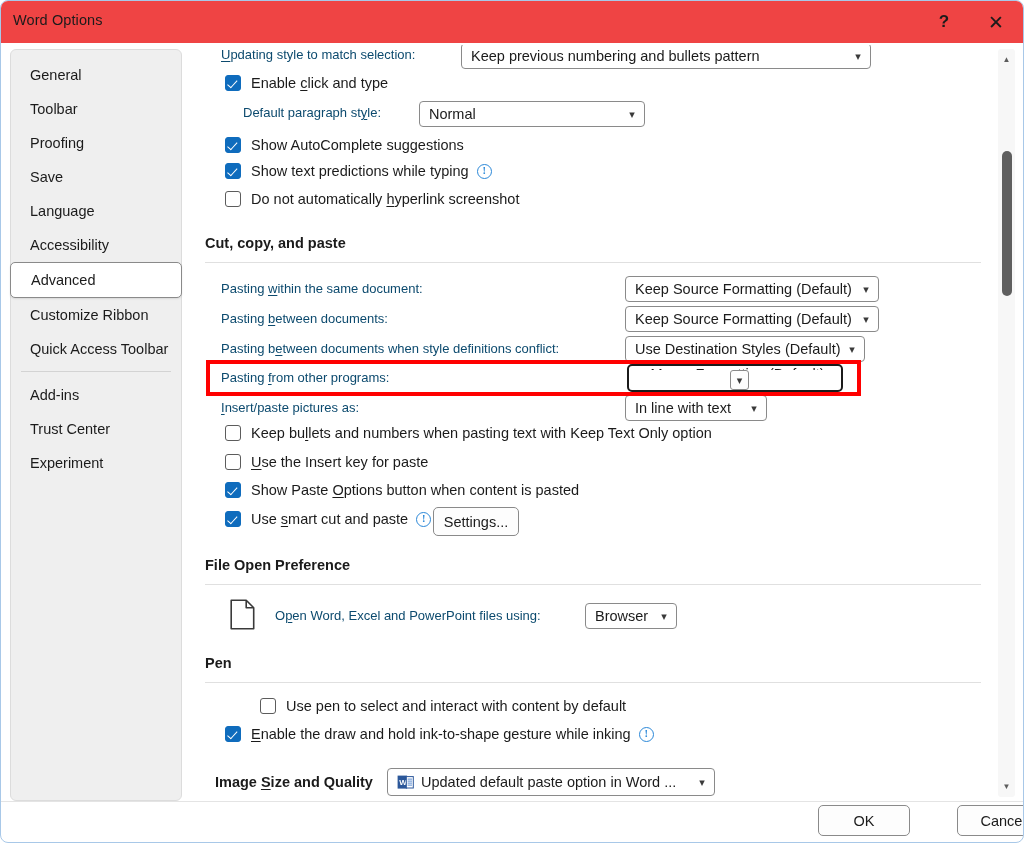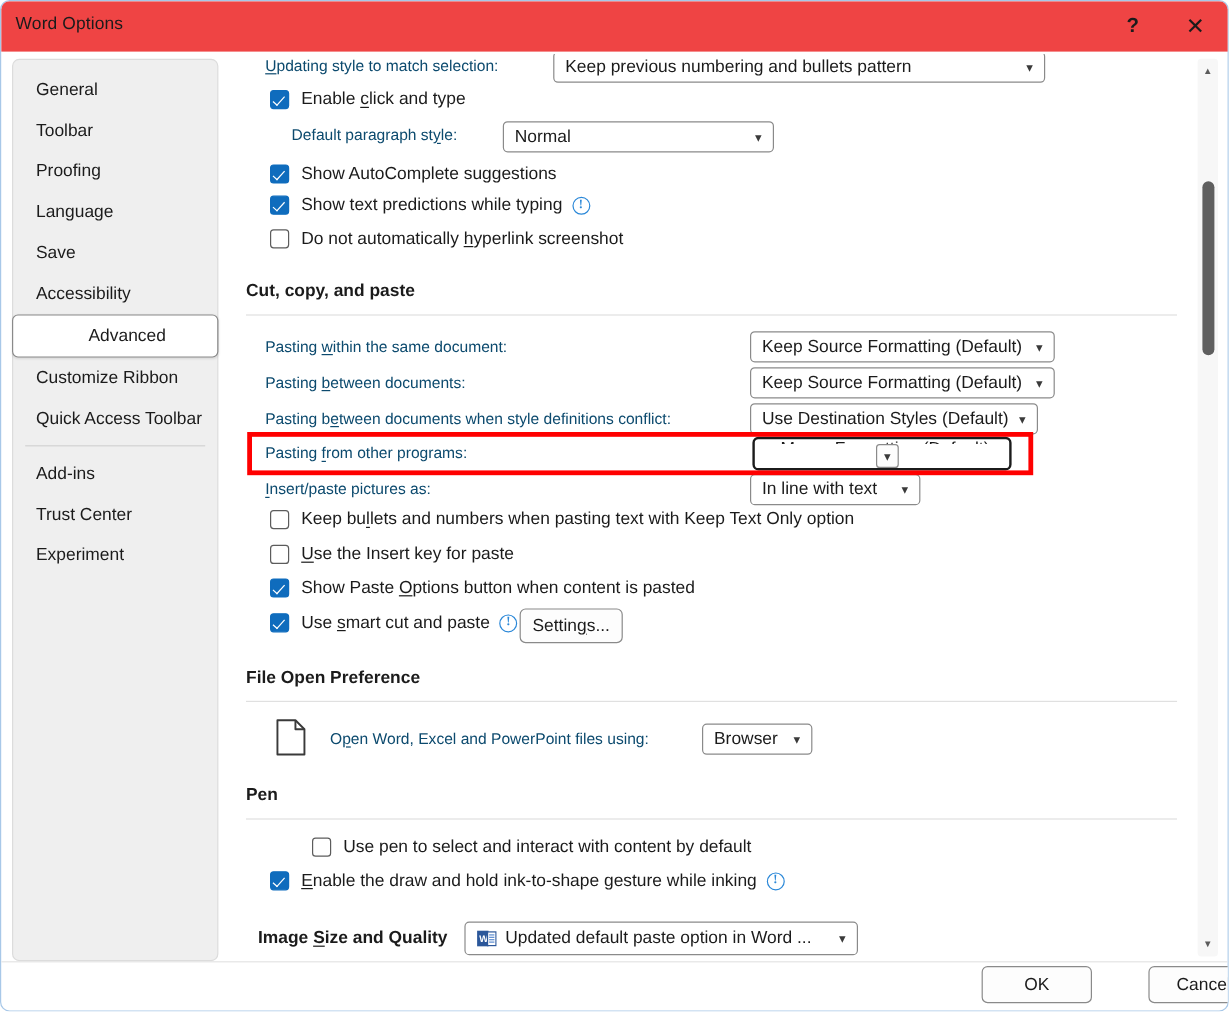--- a/index.html
+++ b/index.html
@@ -66,21 +66,20 @@
   }
   .nav-item.selected {
     background: #ffffff;
     border: 1px solid #8a8a8a;
     border-radius: 5px;
     margin: 0 -1px;
     padding-left: 20px;
     height: 36px;
     line-height: 34px;
     box-shadow: 0 1px 2px rgba(0,0,0,.10);
-    text-align: center;
   }
   .nav-sep {
     height: 1px;
     background: #d3d3d3;
     margin: 5px 10px 6px 10px;
   }
 
   
   #content {
     position: absolute;
@@ -274,22 +273,22 @@
   <div id="titlebar">
     <div id="title-text">Word Options</div>
     <div class="titlebtn" id="help-button">?</div>
     <div class="titlebtn" id="close-button">✕</div>
   </div>
 
   <div id="sidebar">
     <div class="nav-item"><span>General</span></div>
     <div class="nav-item"><span>Toolbar</span></div>
     <div class="nav-item"><span>Proofing</span></div>
+    <div class="nav-item"><span>Save</span></div>
     <div class="nav-item"><span>Language</span></div>
-    <div class="nav-item"><span>Save</span></div>
     <div class="nav-item"><span>Accessibility</span></div>
     <div class="nav-item selected"><span>Advanced</span></div>
     <div class="nav-item"><span>Customize Ribbon</span></div>
     <div class="nav-item"><span>Quick Access Toolbar</span></div>
     <div class="nav-sep"></div>
     <div class="nav-item"><span>Add-ins</span></div>
     <div class="nav-item"><span>Trust Center</span></div>
     <div class="nav-item"><span>Experiment</span></div>
   </div>
 

